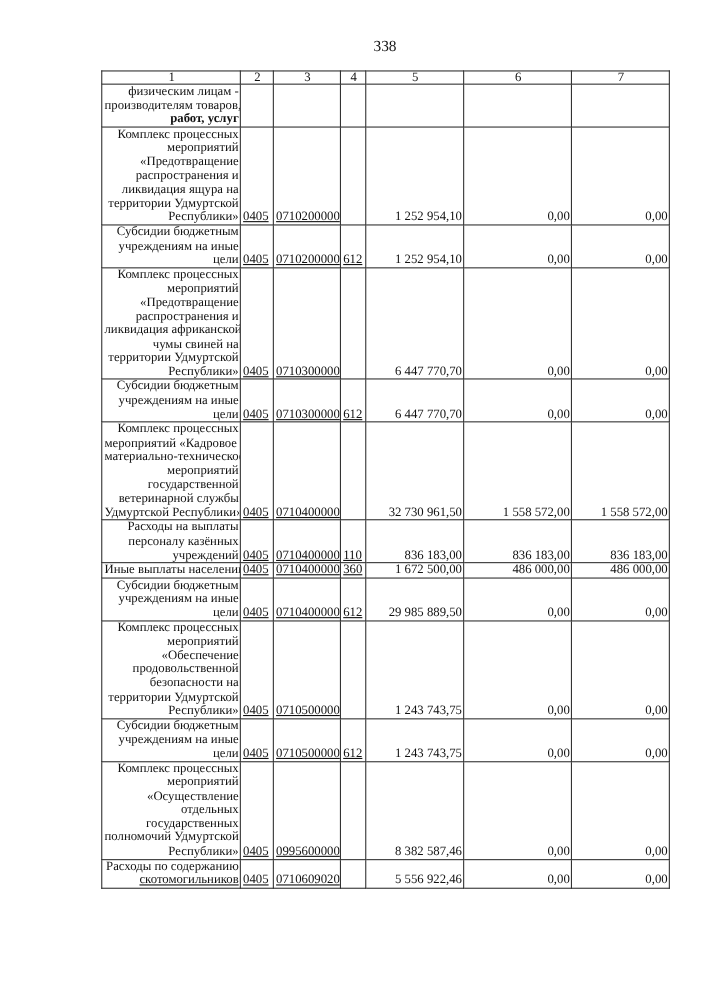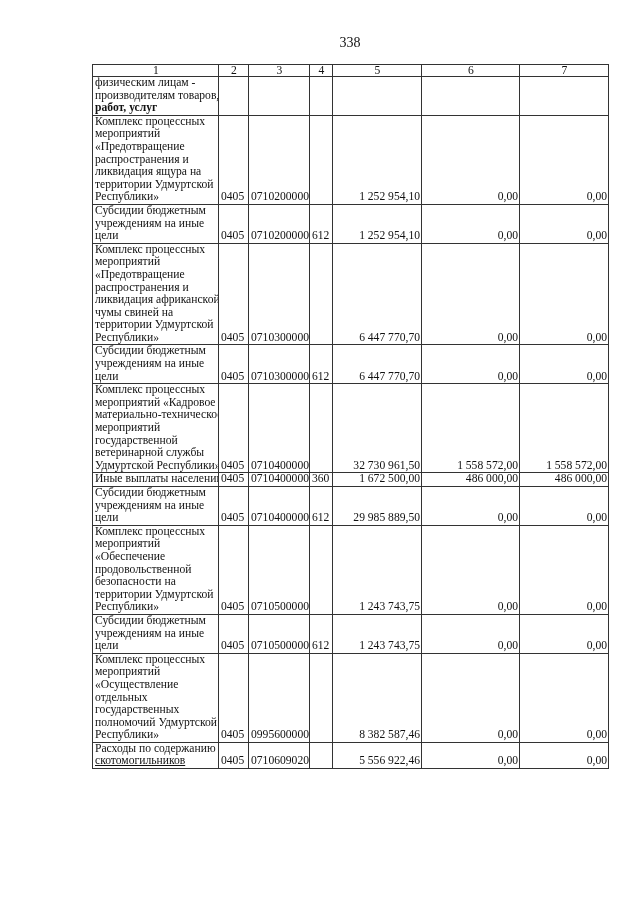--- a/index.html
+++ b/index.html
@@ -6,23 +6,23 @@
   body { width: 640px; height: 905px; position: relative; overflow: hidden;
          font-family: "Liberation Serif", "DejaVu Serif", serif; color: #111; }
   .page-number { position: absolute; top: 35px; left: 0; width: 700px; text-align: center;
                  font-size: 14px; }
   table.budget { position: absolute; left: 92px; top: 64px; border-collapse: collapse;
                  table-layout: fixed; width: 516px; font-size: 11.6px; line-height: 12.6px; }
   table.budget td { border: 1px solid #333; padding: 0 1px 0 2px; vertical-align: bottom;
                     overflow: hidden; white-space: nowrap; }
   table.budget td.c1 { white-space: normal; word-break: normal; text-align: left; }
   table.budget td.num { text-align: right; padding-right: 1px; }
-  table.budget td.code { text-align: left; padding-left: 2px; }
+  table.budget td.code { text-align: left; padding-left: 2px; text-decoration: underline; }
   table.budget tr.hdr td { text-align: center; vertical-align: middle; height: 11px; line-height: 11px; }
-  table.budget tr.row td.c1 { padding-left: 2px; padding-right: 1px; }
+  table.budget tr.row td.c1 { padding-left: 2px; padding-right: 1px; text-align: right; }
 </style>
 </head>
 <body>
 
 <div class="page-number">338</div>
 
 <table class="budget">
   <colgroup>
     <col style="width:126px">
     <col style="width:30px">
@@ -128,20 +128,33 @@
         </td>
     <td class="code">0405</td>
     <td class="code">0710400000</td>
     <td class="code"></td>
     <td class="num">32 730 961,50</td>
     <td class="num">1 558 572,00</td>
     <td class="num">1 558 572,00</td>
   </tr>
       <tr class="row">
     <td class="c1">
+          <div style="white-space: nowrap;">Расходы на выплаты</div>
+          <div style="white-space: nowrap;">персоналу казённых</div>
+          <div style="white-space: nowrap;">учреждений</div>
+        </td>
+    <td class="code">0405</td>
+    <td class="code">0710400000</td>
+    <td class="code">110</td>
+    <td class="num">836 183,00</td>
+    <td class="num">836 183,00</td>
+    <td class="num">836 183,00</td>
+  </tr>
+      <tr class="row">
+    <td class="c1">
           <div style="white-space: nowrap;">Иные выплаты населению</div>
         </td>
     <td class="code">0405</td>
     <td class="code">0710400000</td>
     <td class="code">360</td>
     <td class="num">1 672 500,00</td>
     <td class="num">486 000,00</td>
     <td class="num">486 000,00</td>
   </tr>
       <tr class="row">

